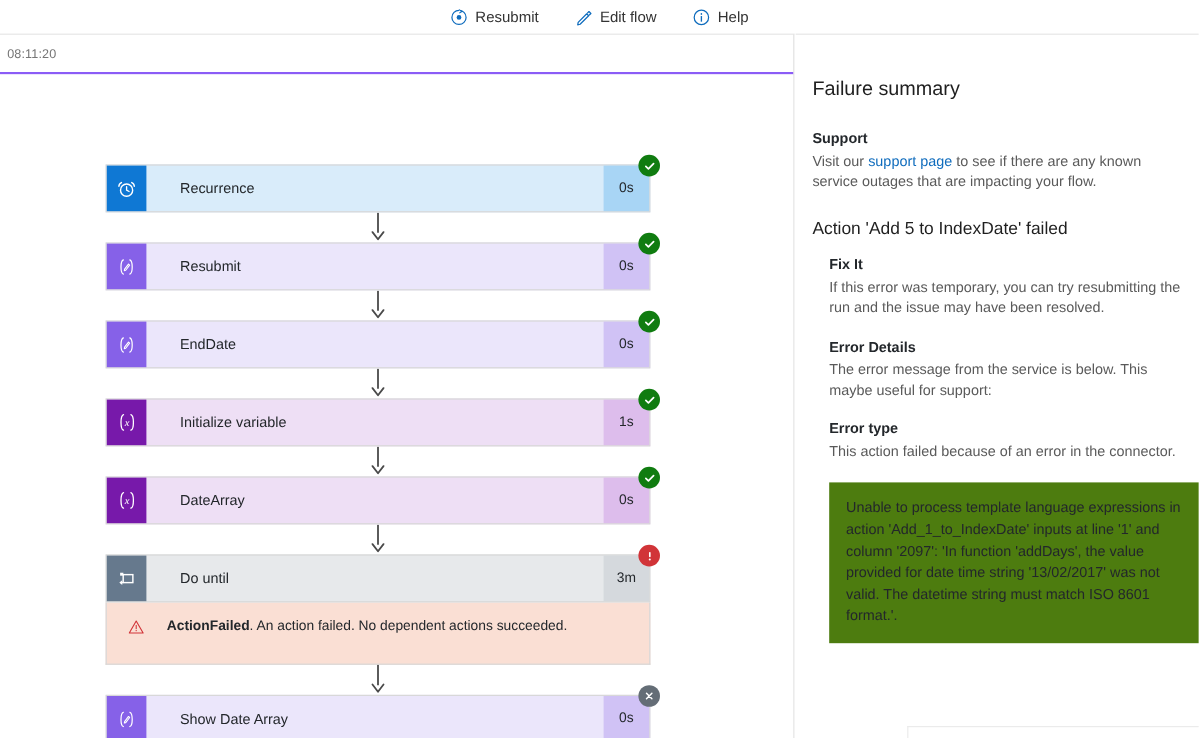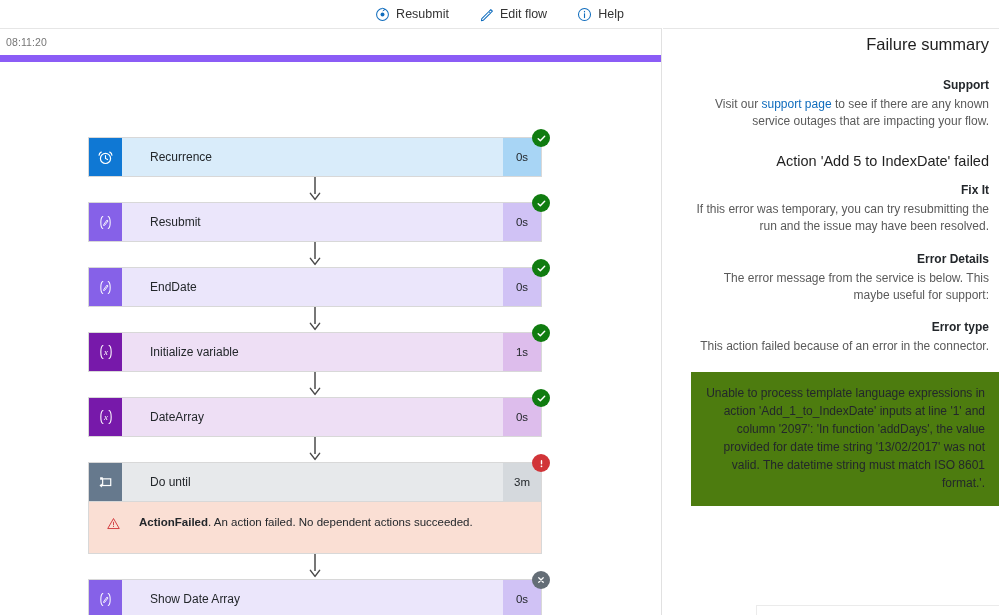--- a/index.html
+++ b/index.html
@@ -2,21 +2,21 @@
 <html><head>
 <meta charset="utf-8">
 <style>
   * { box-sizing: border-box; margin: 0; padding: 0; }
   html, body {
     width: 999px; height: 615px;
     background: #ffffff;
     font-family: "Liberation Sans", sans-serif;
     overflow: hidden;
   }
-  #app { position: relative; width: 999px; height: 615px; text-align: right; }
+  #app { position: relative; width: 999px; height: 615px; }
 
   
   .cmdbar {
     position: absolute; left: 0; top: 0; width: 999px; height: 28px;
     display: flex; align-items: center; justify-content: center;
     gap: 26px;
     background: #ffffff;
   }
   .cmd {
     display: flex; align-items: center; gap: 6px;
@@ -27,21 +27,21 @@
 
   
   .leftpane {
     position: absolute; left: 0; top: 28px; width: 662px; height: 587px;
     background: #ffffff;
     border-top: 1px solid #e6e6e6;
     border-right: 1px solid #e1e1e1;
   }
   .timebar {
     position: absolute; left: 0; top: 0; width: 661px; height: 33px;
-    border-bottom: 7px solid #8b5cf6;
+    border-bottom: 2px solid #8b5cf6;
     display: flex; align-items: center;
   }
   .timebar .tstamp {
     font-size: 10.5px; color: #767676; padding-left: 6px;
     letter-spacing: .1px;
   }
 
   .canvas {
     position: absolute; left: 0; top: 33px; width: 661px; height: 554px;
     background: #ffffff;
@@ -107,21 +107,21 @@
   .errstrip .etext {
     font-size: 11.5px; color: #23272b; line-height: 1.35;
   }
   .errstrip .etext b { font-weight: bold; }
 
   
   .rightpane {
     position: absolute; left: 663px; top: 28px; width: 336px; height: 587px;
     background: #ffffff;
     border-top: 1px solid #e6e6e6;
-    padding: 6px 10px 0 14px;
+    padding: 36px 10px 0 14px;
   }
   .panel-title {
     font-size: 16.5px; color: #1f1f1f; font-weight: normal;
     margin-bottom: 24px;
   }
   .sec-head {
     font-size: 12px; color: #23272b; font-weight: bold;
     margin-bottom: 4px;
   }
   .sec-body {

